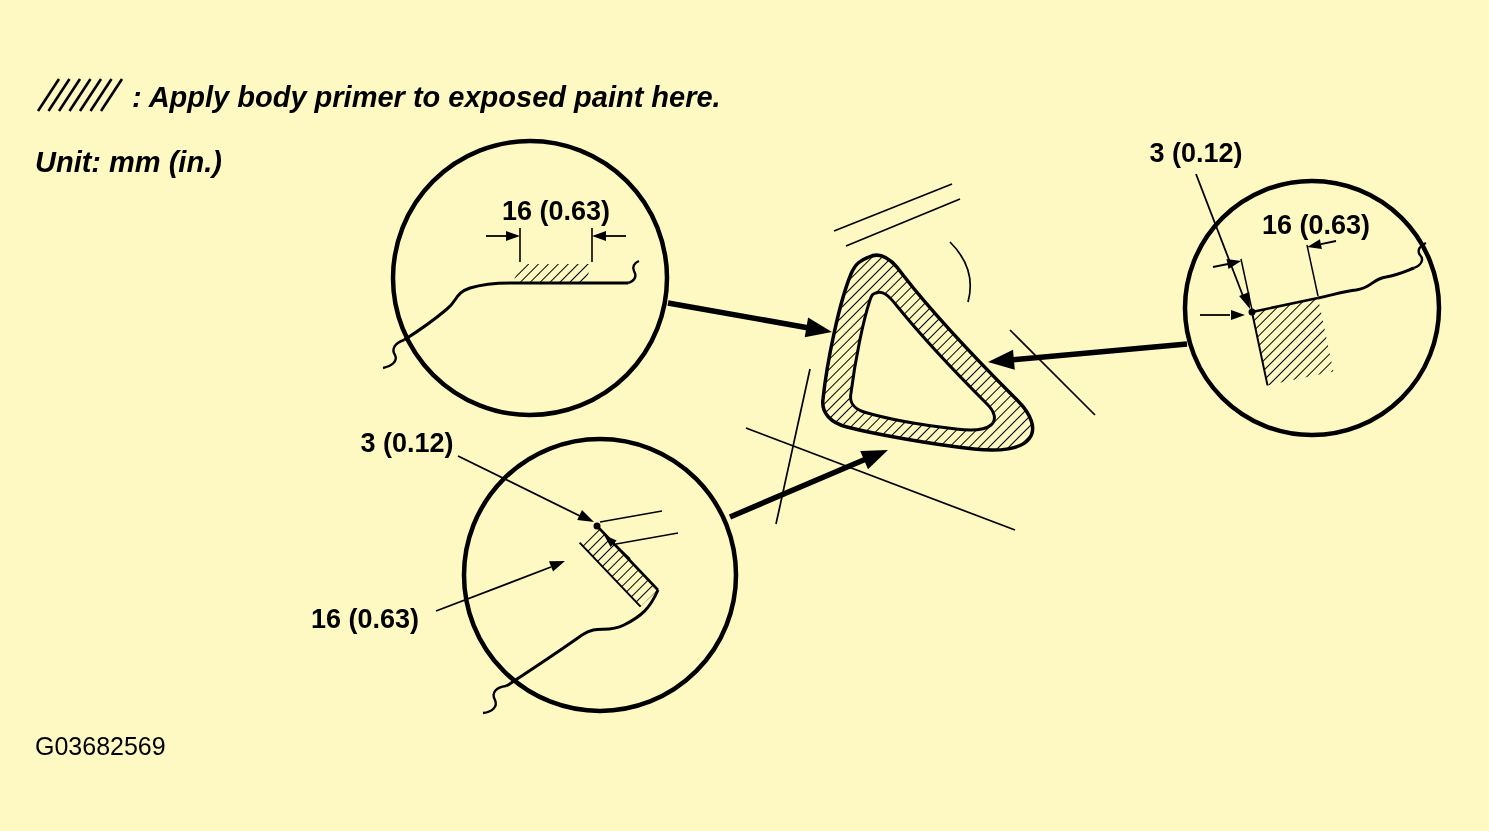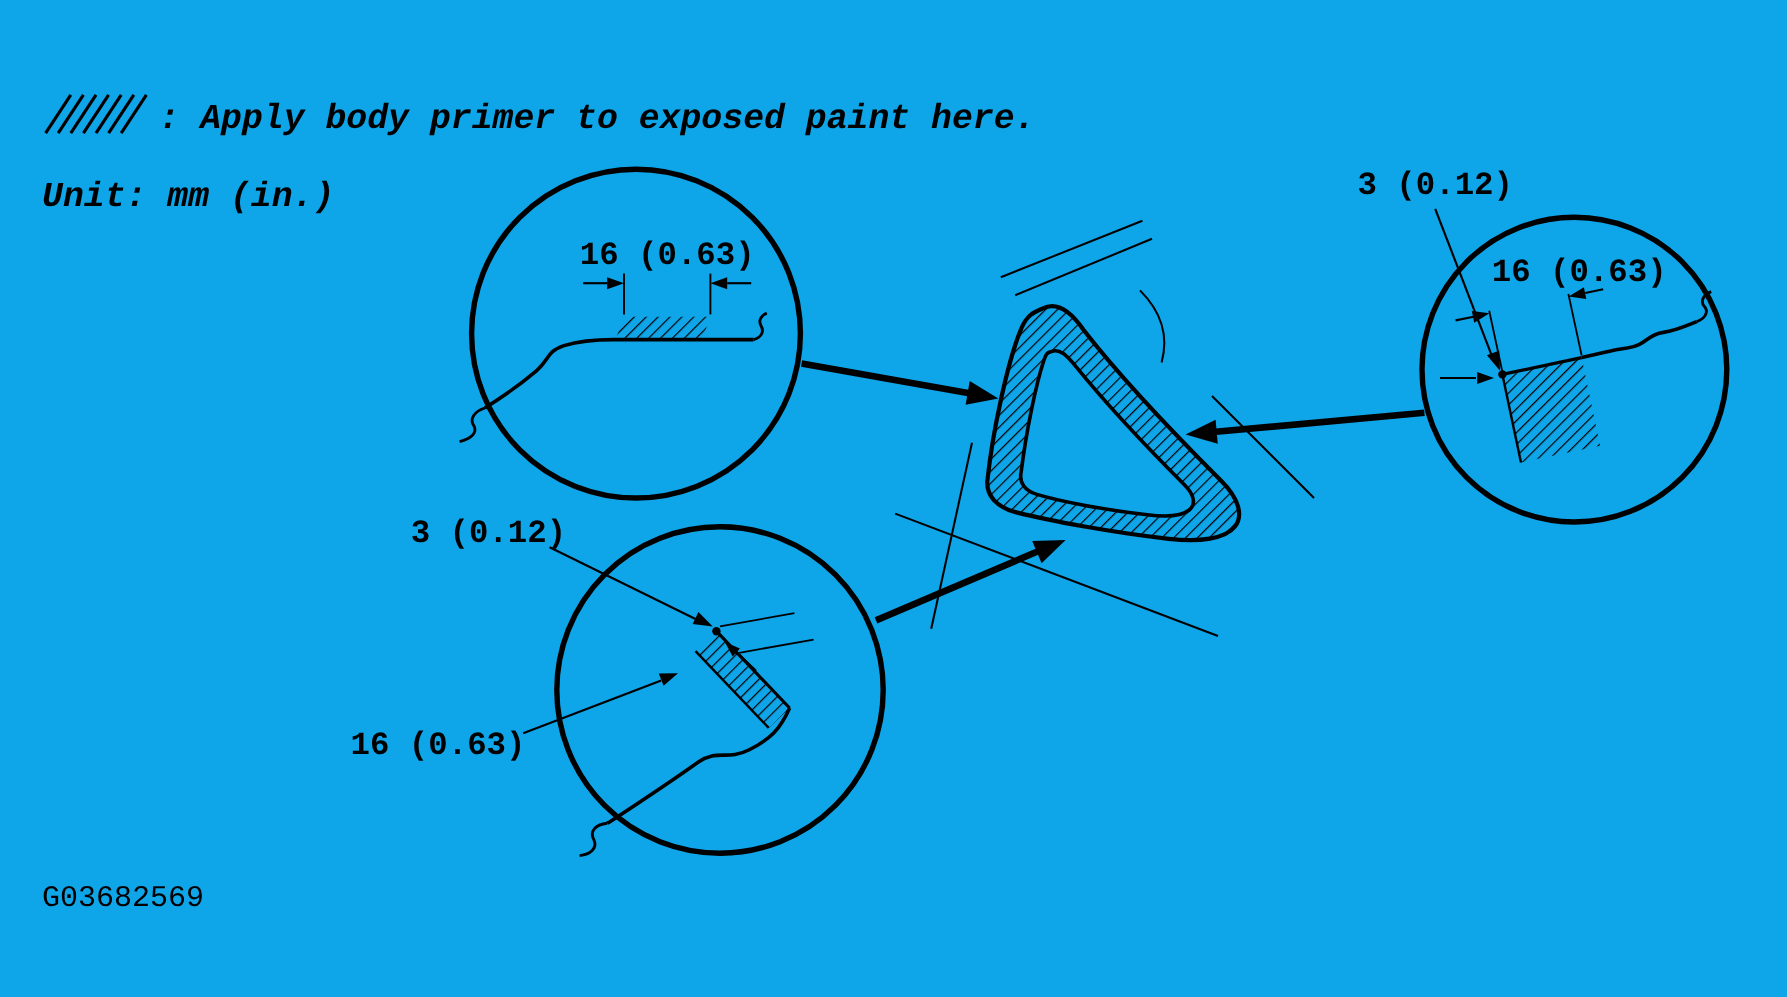--- a/index.html
+++ b/index.html
@@ -1,22 +1,22 @@
 <!DOCTYPE html>
 <html><head>
 <meta charset="utf-8">
 <style>
   html, body { margin: 0; padding: 0; background: #ffffff; }
   .stage {
     position: relative;
     width: 1489px;
     height: 831px;
-    background: #0ea5e9;
+    background: #fef9c3;
     overflow: hidden;
-    font-family: Liberation Mono, monospace;
+    font-family: Liberation Sans, sans-serif;
     text-align: right;
   }
   .stage svg { position: absolute; left: 0; top: 0; }
   text { fill: #000000; }
   .legend-text { font-size: 29px; font-weight: bold; font-style: italic; }
   .unit-text   { font-size: 29px; font-weight: bold; font-style: italic; }
   .dim-text    { font-size: 27px; font-weight: bold; }
   .figid-text  { font-size: 25px; font-weight: normal; }
   .ink { stroke: #000000; fill: none; }
 </style>

